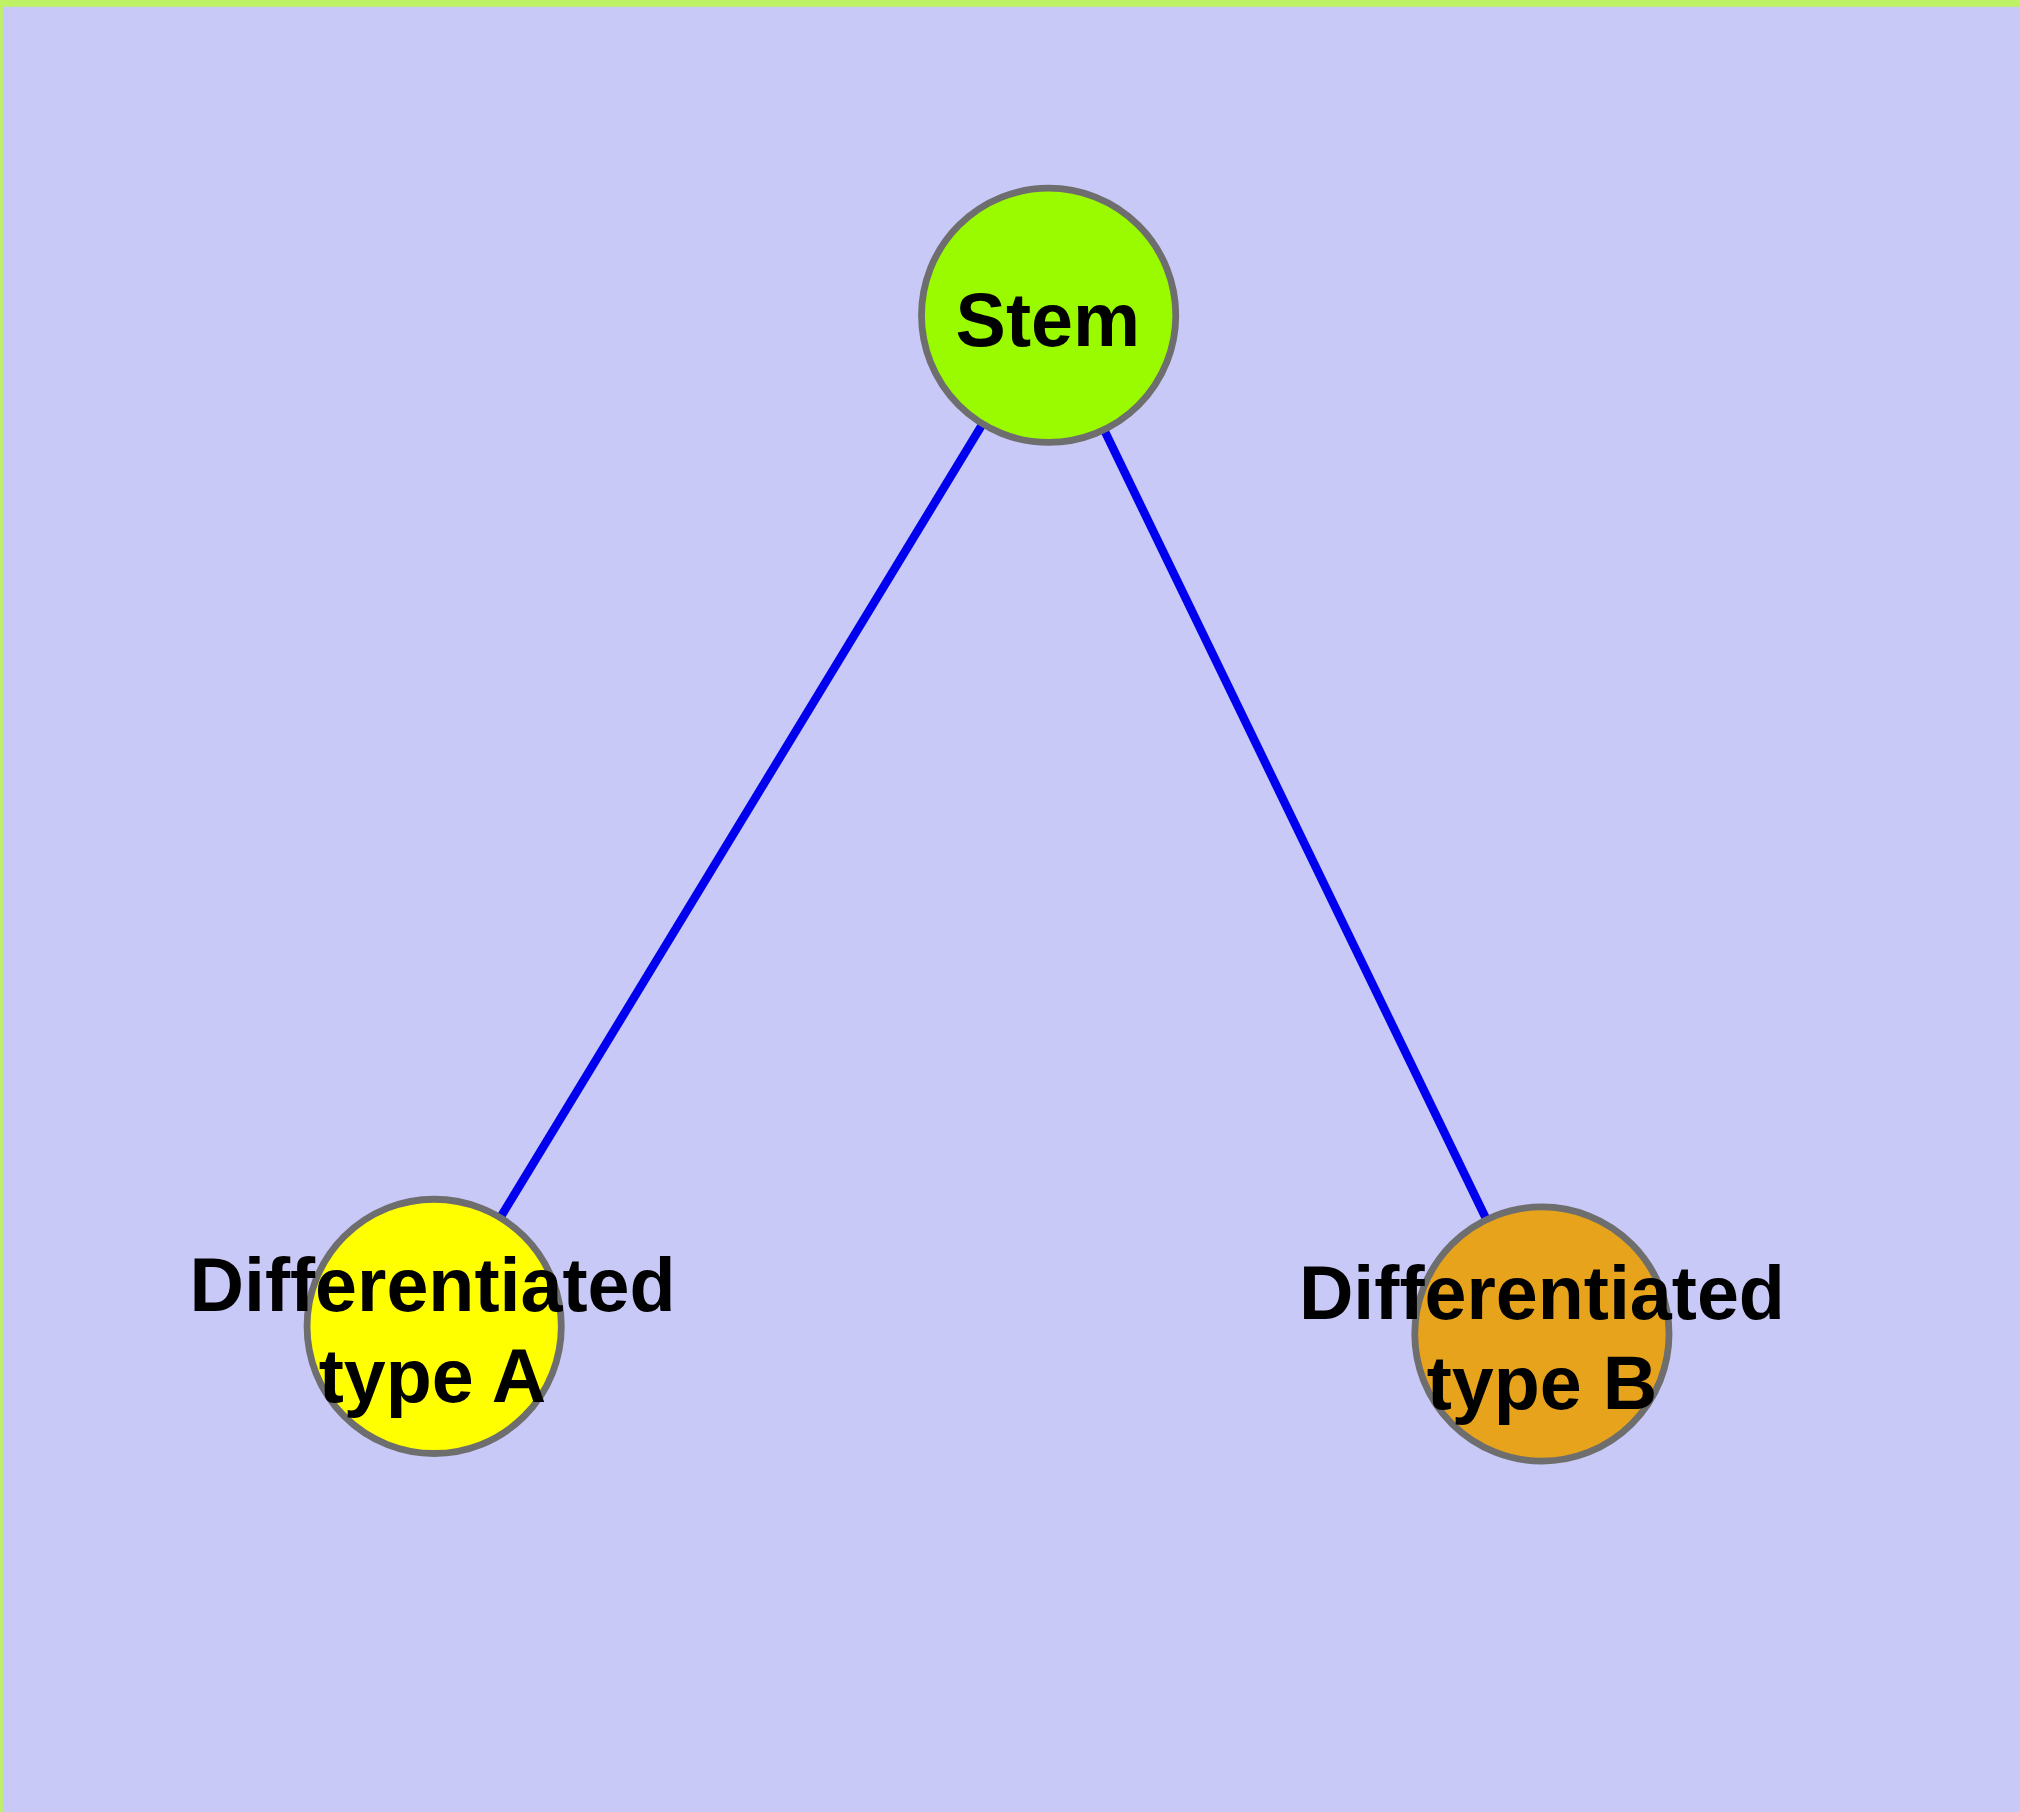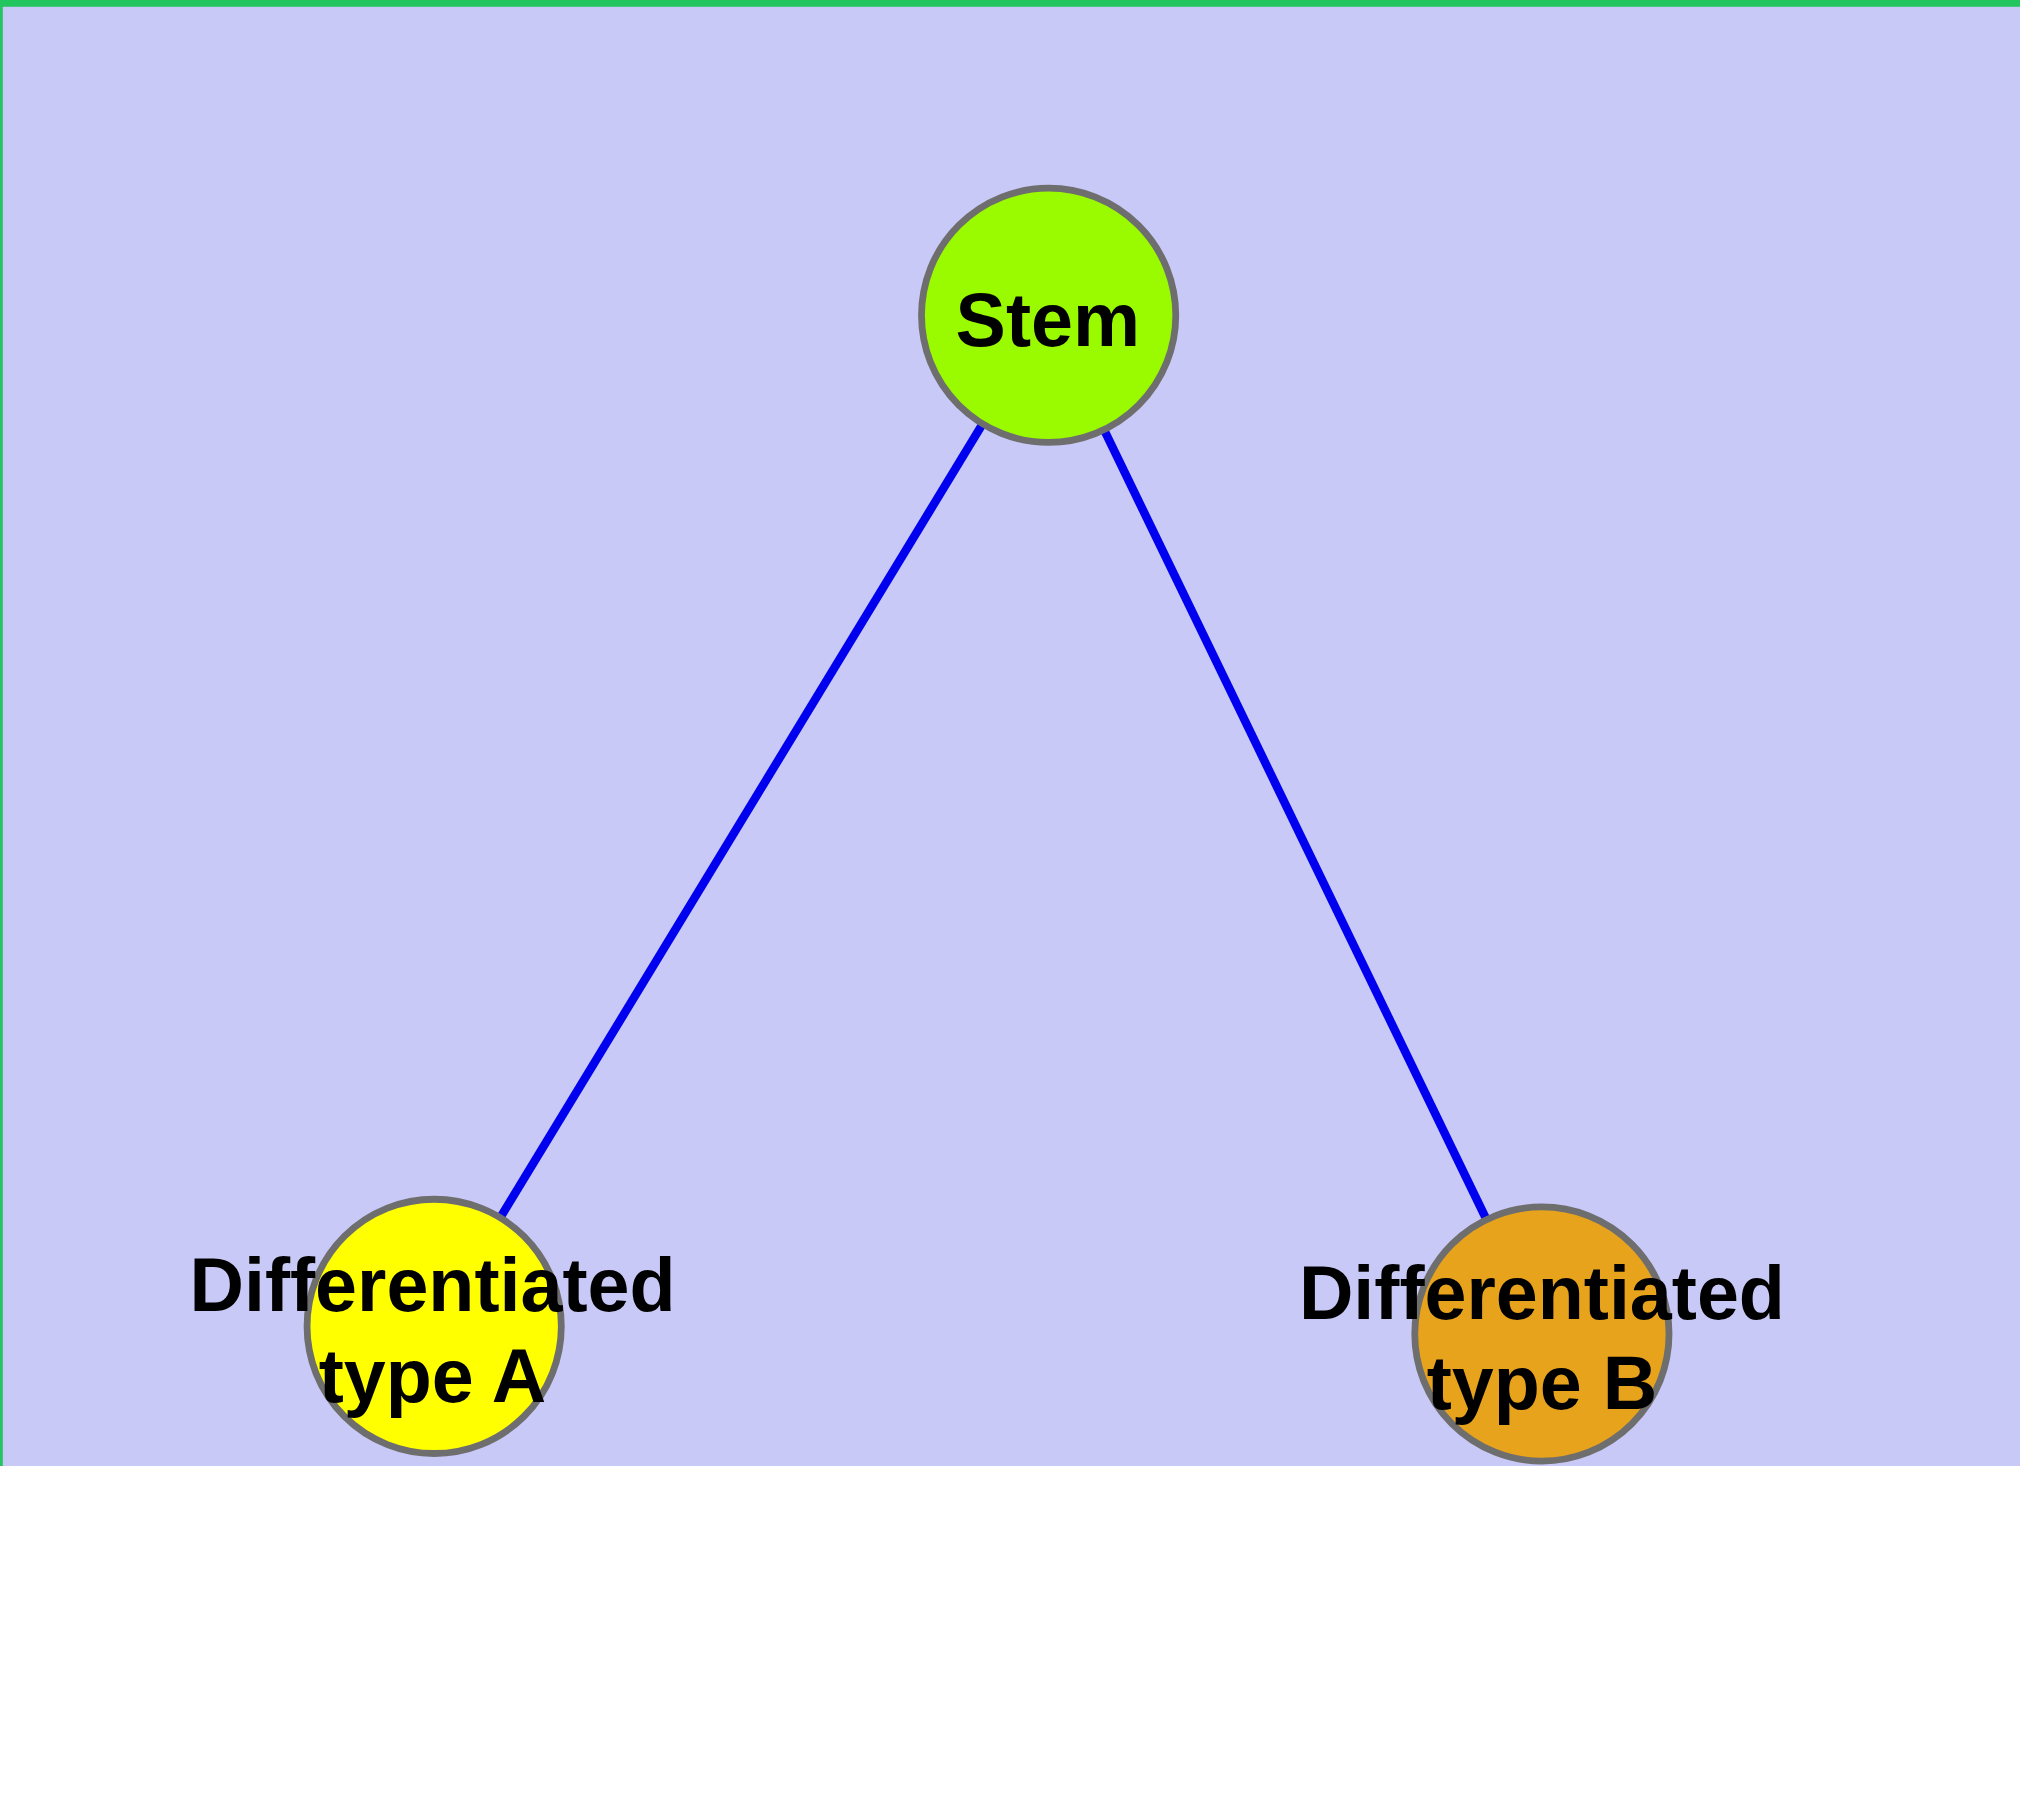--- a/index.html
+++ b/index.html
@@ -3,22 +3,22 @@
 <meta charset="utf-8">
 <style>
   html, body {
     margin: 0;
     padding: 0;
     background: #ffffff;
   }
   .canvas {
     position: relative;
     width: 2021px;
-    height: 1466px;
-    background: #22c55e;
+    height: 1812px;
+    background: #bef264;
     overflow: hidden;
     text-align: center;
   }
   svg { display: block; }
   .node-label {
     font-family: "Liberation Sans", sans-serif;
     font-weight: bold;
     font-size: 89px;
     fill: #000000;
     text-anchor: middle;

